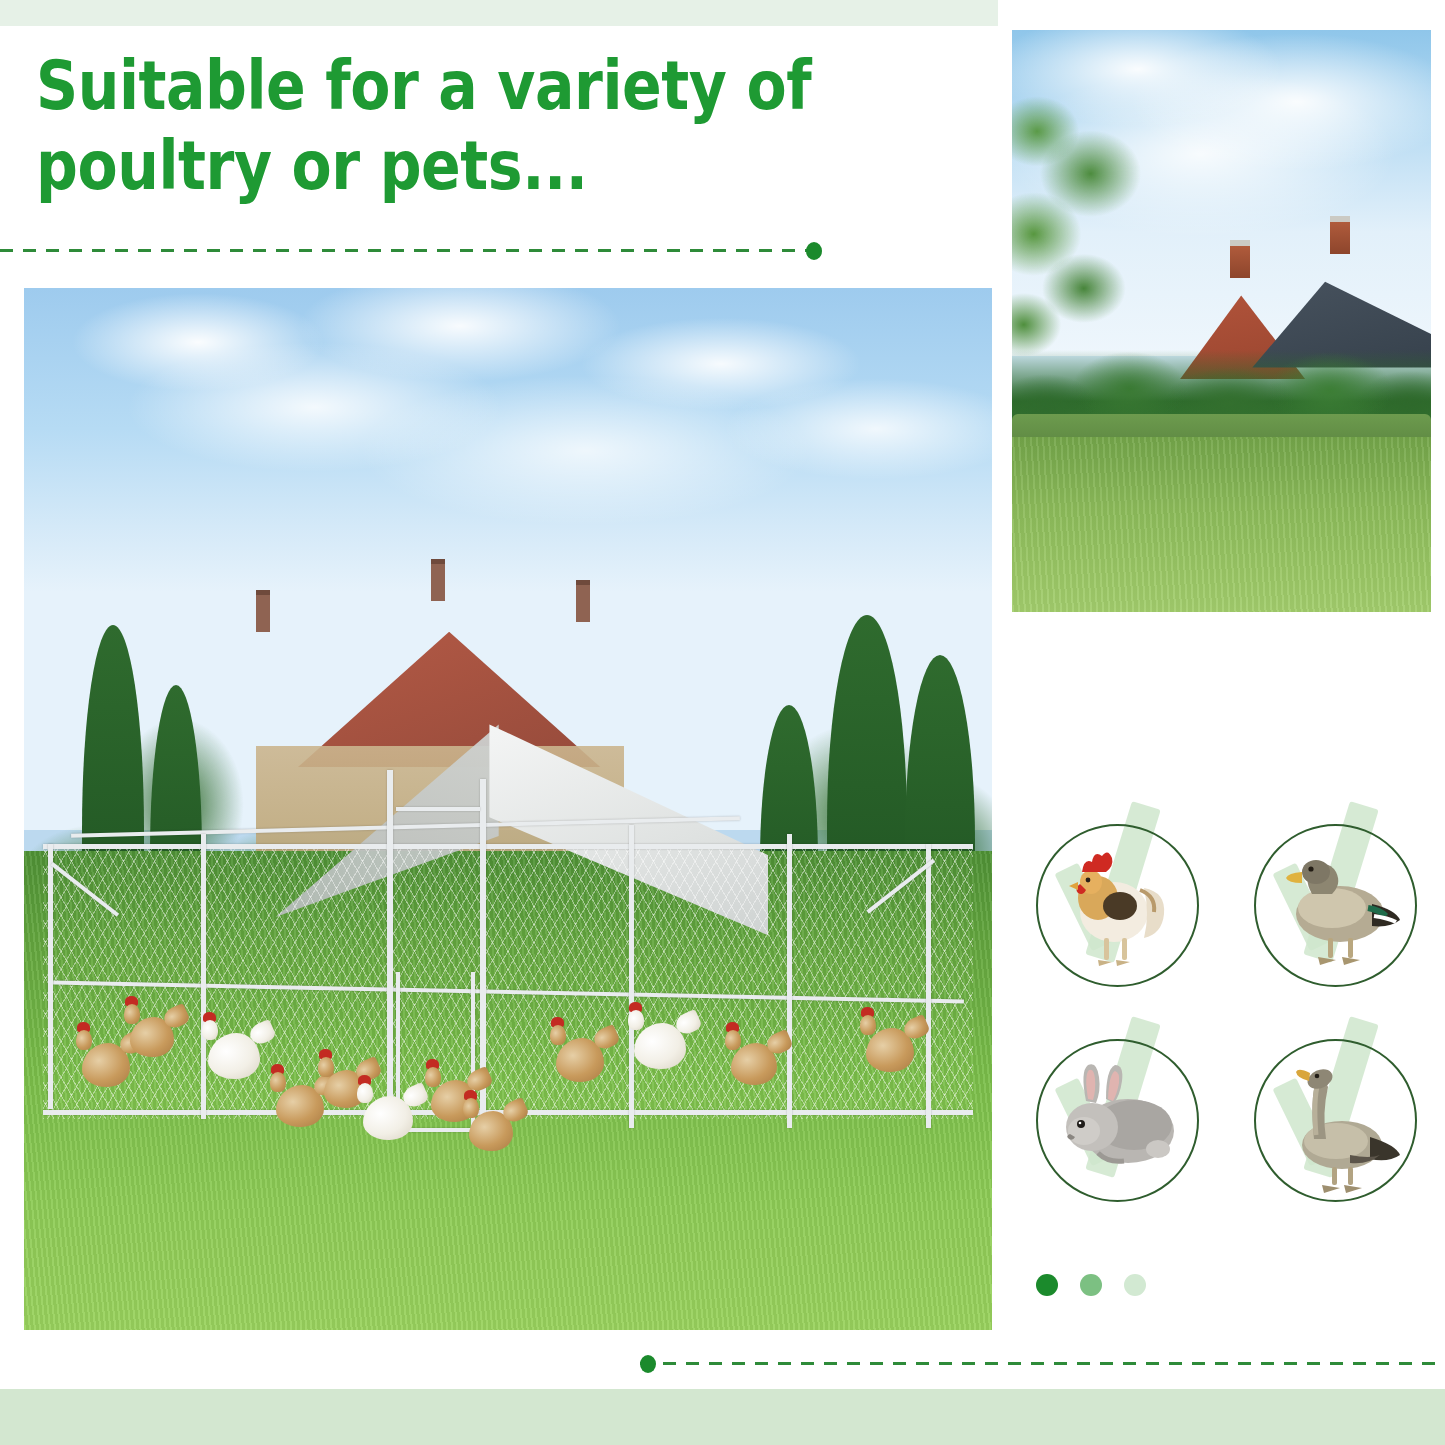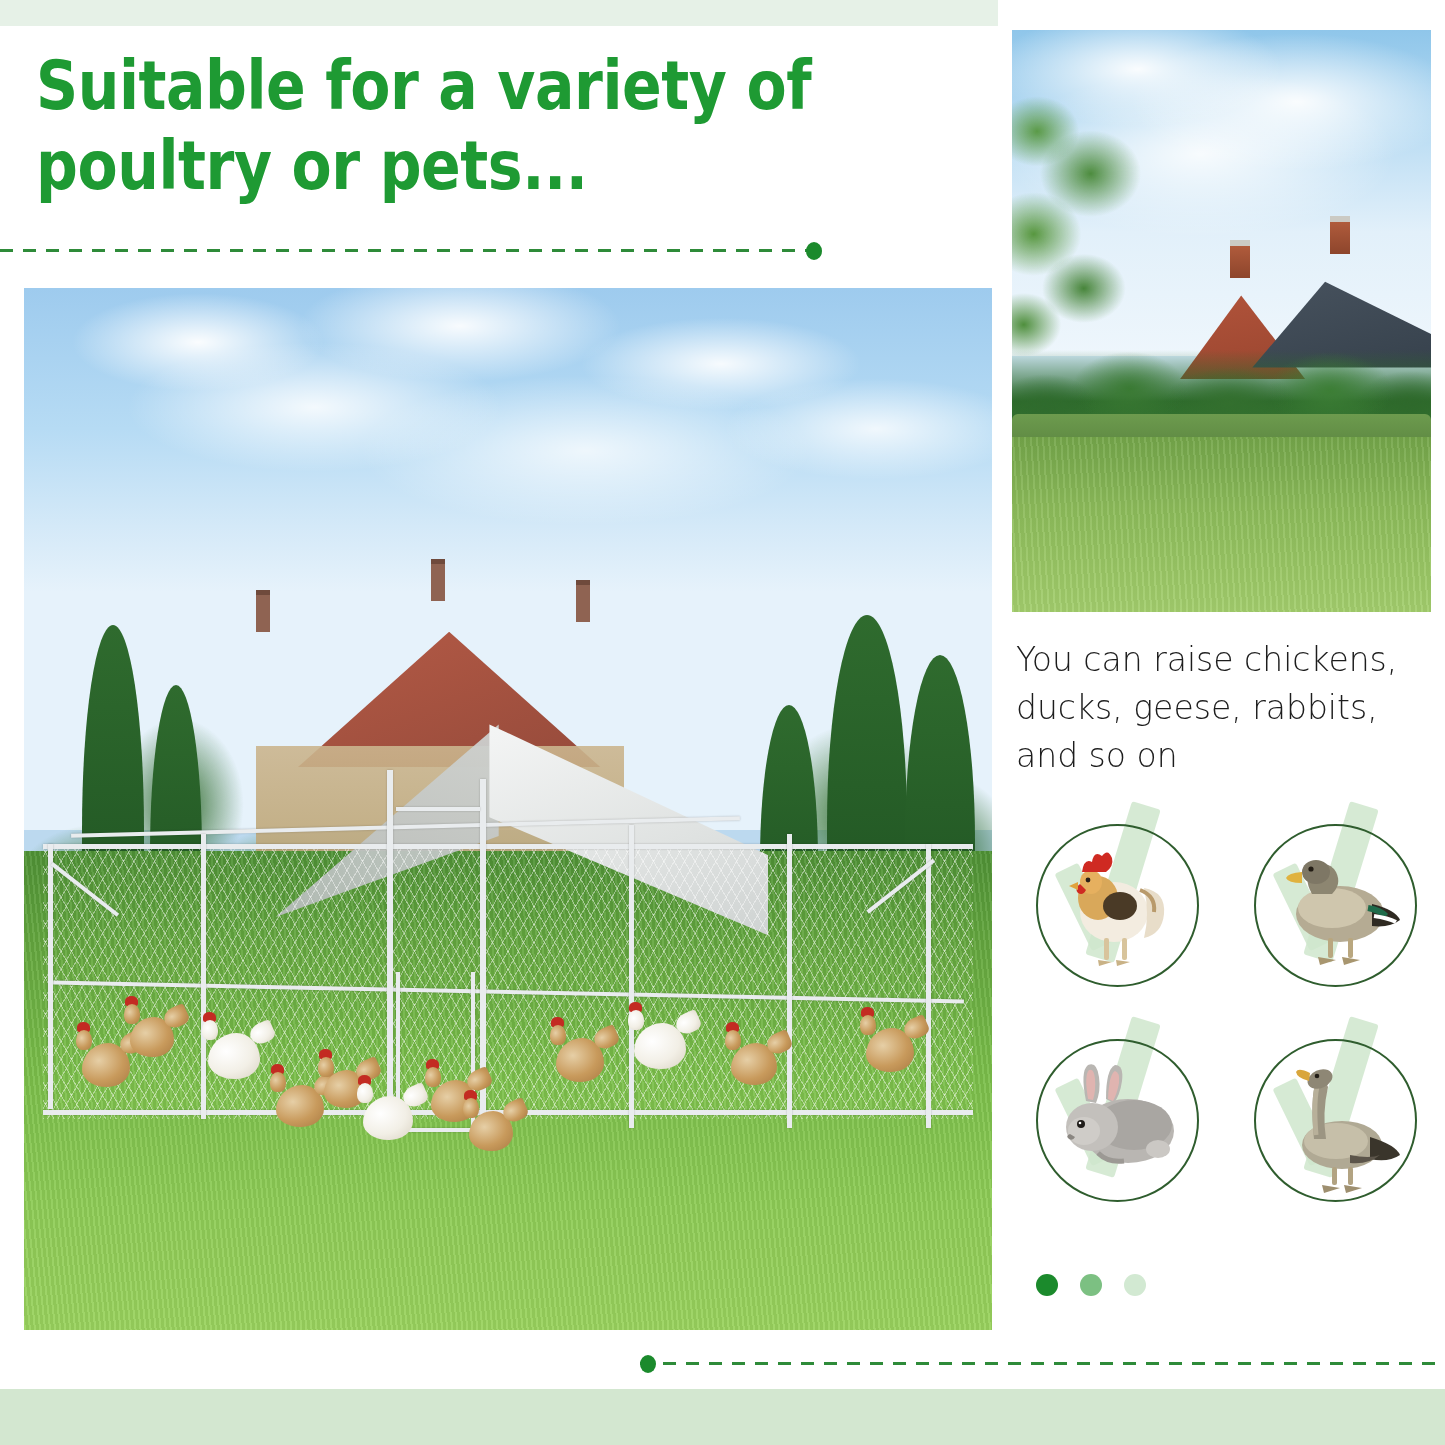--- a/index.html
+++ b/index.html
@@ -402,21 +402,20 @@
     <div class="brickroof"></div>
     <div class="roofline"></div>
     <div class="chim a"></div>
     <div class="chim b"></div>
     <div class="tree2"></div>
     <div class="shrubrow"></div>
     <div class="hedge2"></div>
     <div class="lawn2"></div>
   </div>
 
-  <div class="caption">You can raise chickens, ducks, geese, rabbits, and so on</div>
 
   <div class="circles">
 
     <div class="circ-cell p1">
       <div class="check">
           <span class="s"></span>
           <span class="l"></span>
         </div>
       <div class="ring"></div>
       <svg class="animal" viewBox="0 0 163 163">

